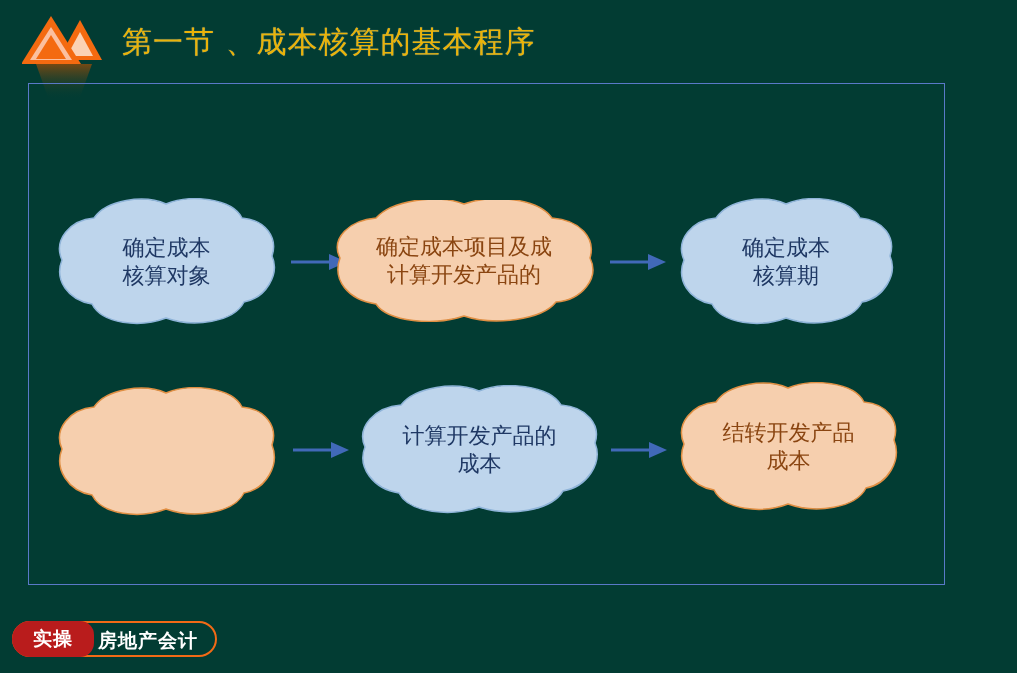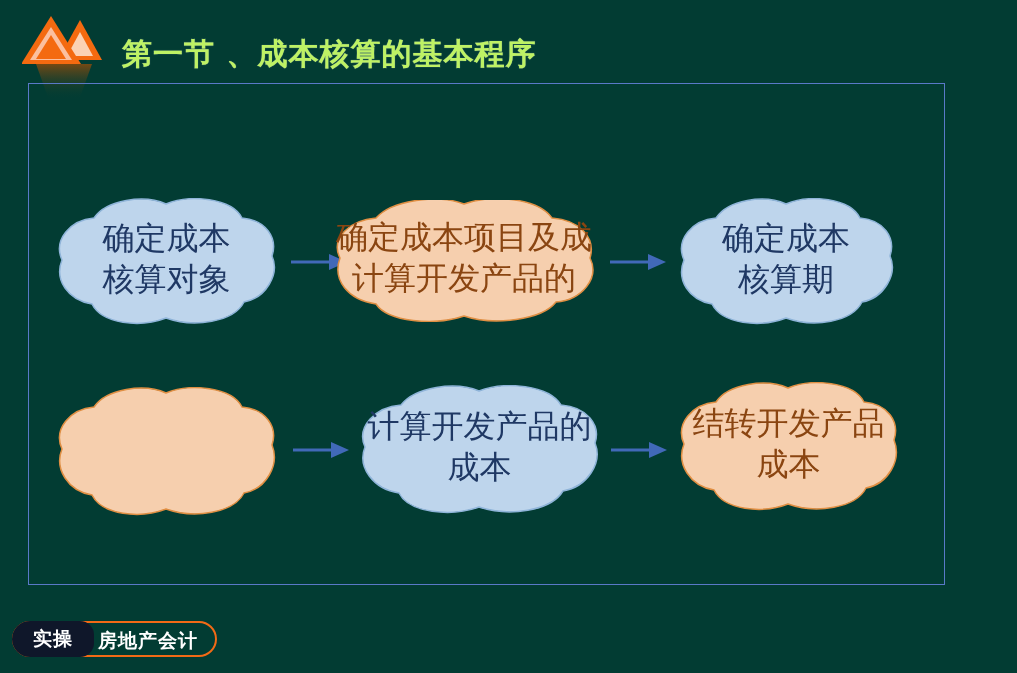--- a/index.html
+++ b/index.html
@@ -29,26 +29,25 @@
     width: 88px;
     height: 90px;
   }
   .logo svg { display:block; }
 
   .page-title {
     position: absolute;
     left: 122px;
     top: 22px;
     font-size: 30px;
-    font-weight: bold;
-    color: #bef264;
+    font-weight: normal;
+    color: #eab308;
     letter-spacing: 1px;
     white-space: nowrap;
     text-shadow: 0 0 1px rgba(255,255,255,0.5);
-    margin-top: 12px;
   }
 
   
   .frame {
     position: absolute;
     left: 28px;
     top: 83px;
     width: 917px;
     height: 502px;
     border: 1px solid #5a79c8;
@@ -66,24 +65,24 @@
   }
   .cloud svg {
     position: absolute;
     left: 0; top: 0;
     width: 100%;
     height: 100%;
   }
   .cloud .label {
     position: relative;
     z-index: 2;
-    font-size: 32px;
+    font-size: 22px;
     line-height: 1.28;
     white-space: pre-line;
-    font-family: Liberation Mono, monospace;
+    font-family: Liberation Sans, sans-serif;
   }
   .cloud.blue .label { color: #1f3864; }
   .cloud.peach .label { color: #8a4511; }
 
   
   .arrow {
     position: absolute;
     height: 24px;
   }
   .arrow svg { display:block; }
@@ -103,21 +102,21 @@
     height: 36px;
     border: 2px solid #f26a16;
     border-radius: 18px;
     box-sizing: border-box;
   }
   .badge-pill {
     position: absolute;
     left: 0; top: 0;
     width: 82px;
     height: 36px;
-    background: #0f172a;
+    background: #b91c1c;
     border-radius: 18px 14px 14px 18px;
     box-sizing: border-box;
     display: flex;
     align-items: center;
     justify-content: center;
   }
   .badge-pill .txt {
     color: #ffffff;
     font-size: 19px;
     font-weight: bold;

